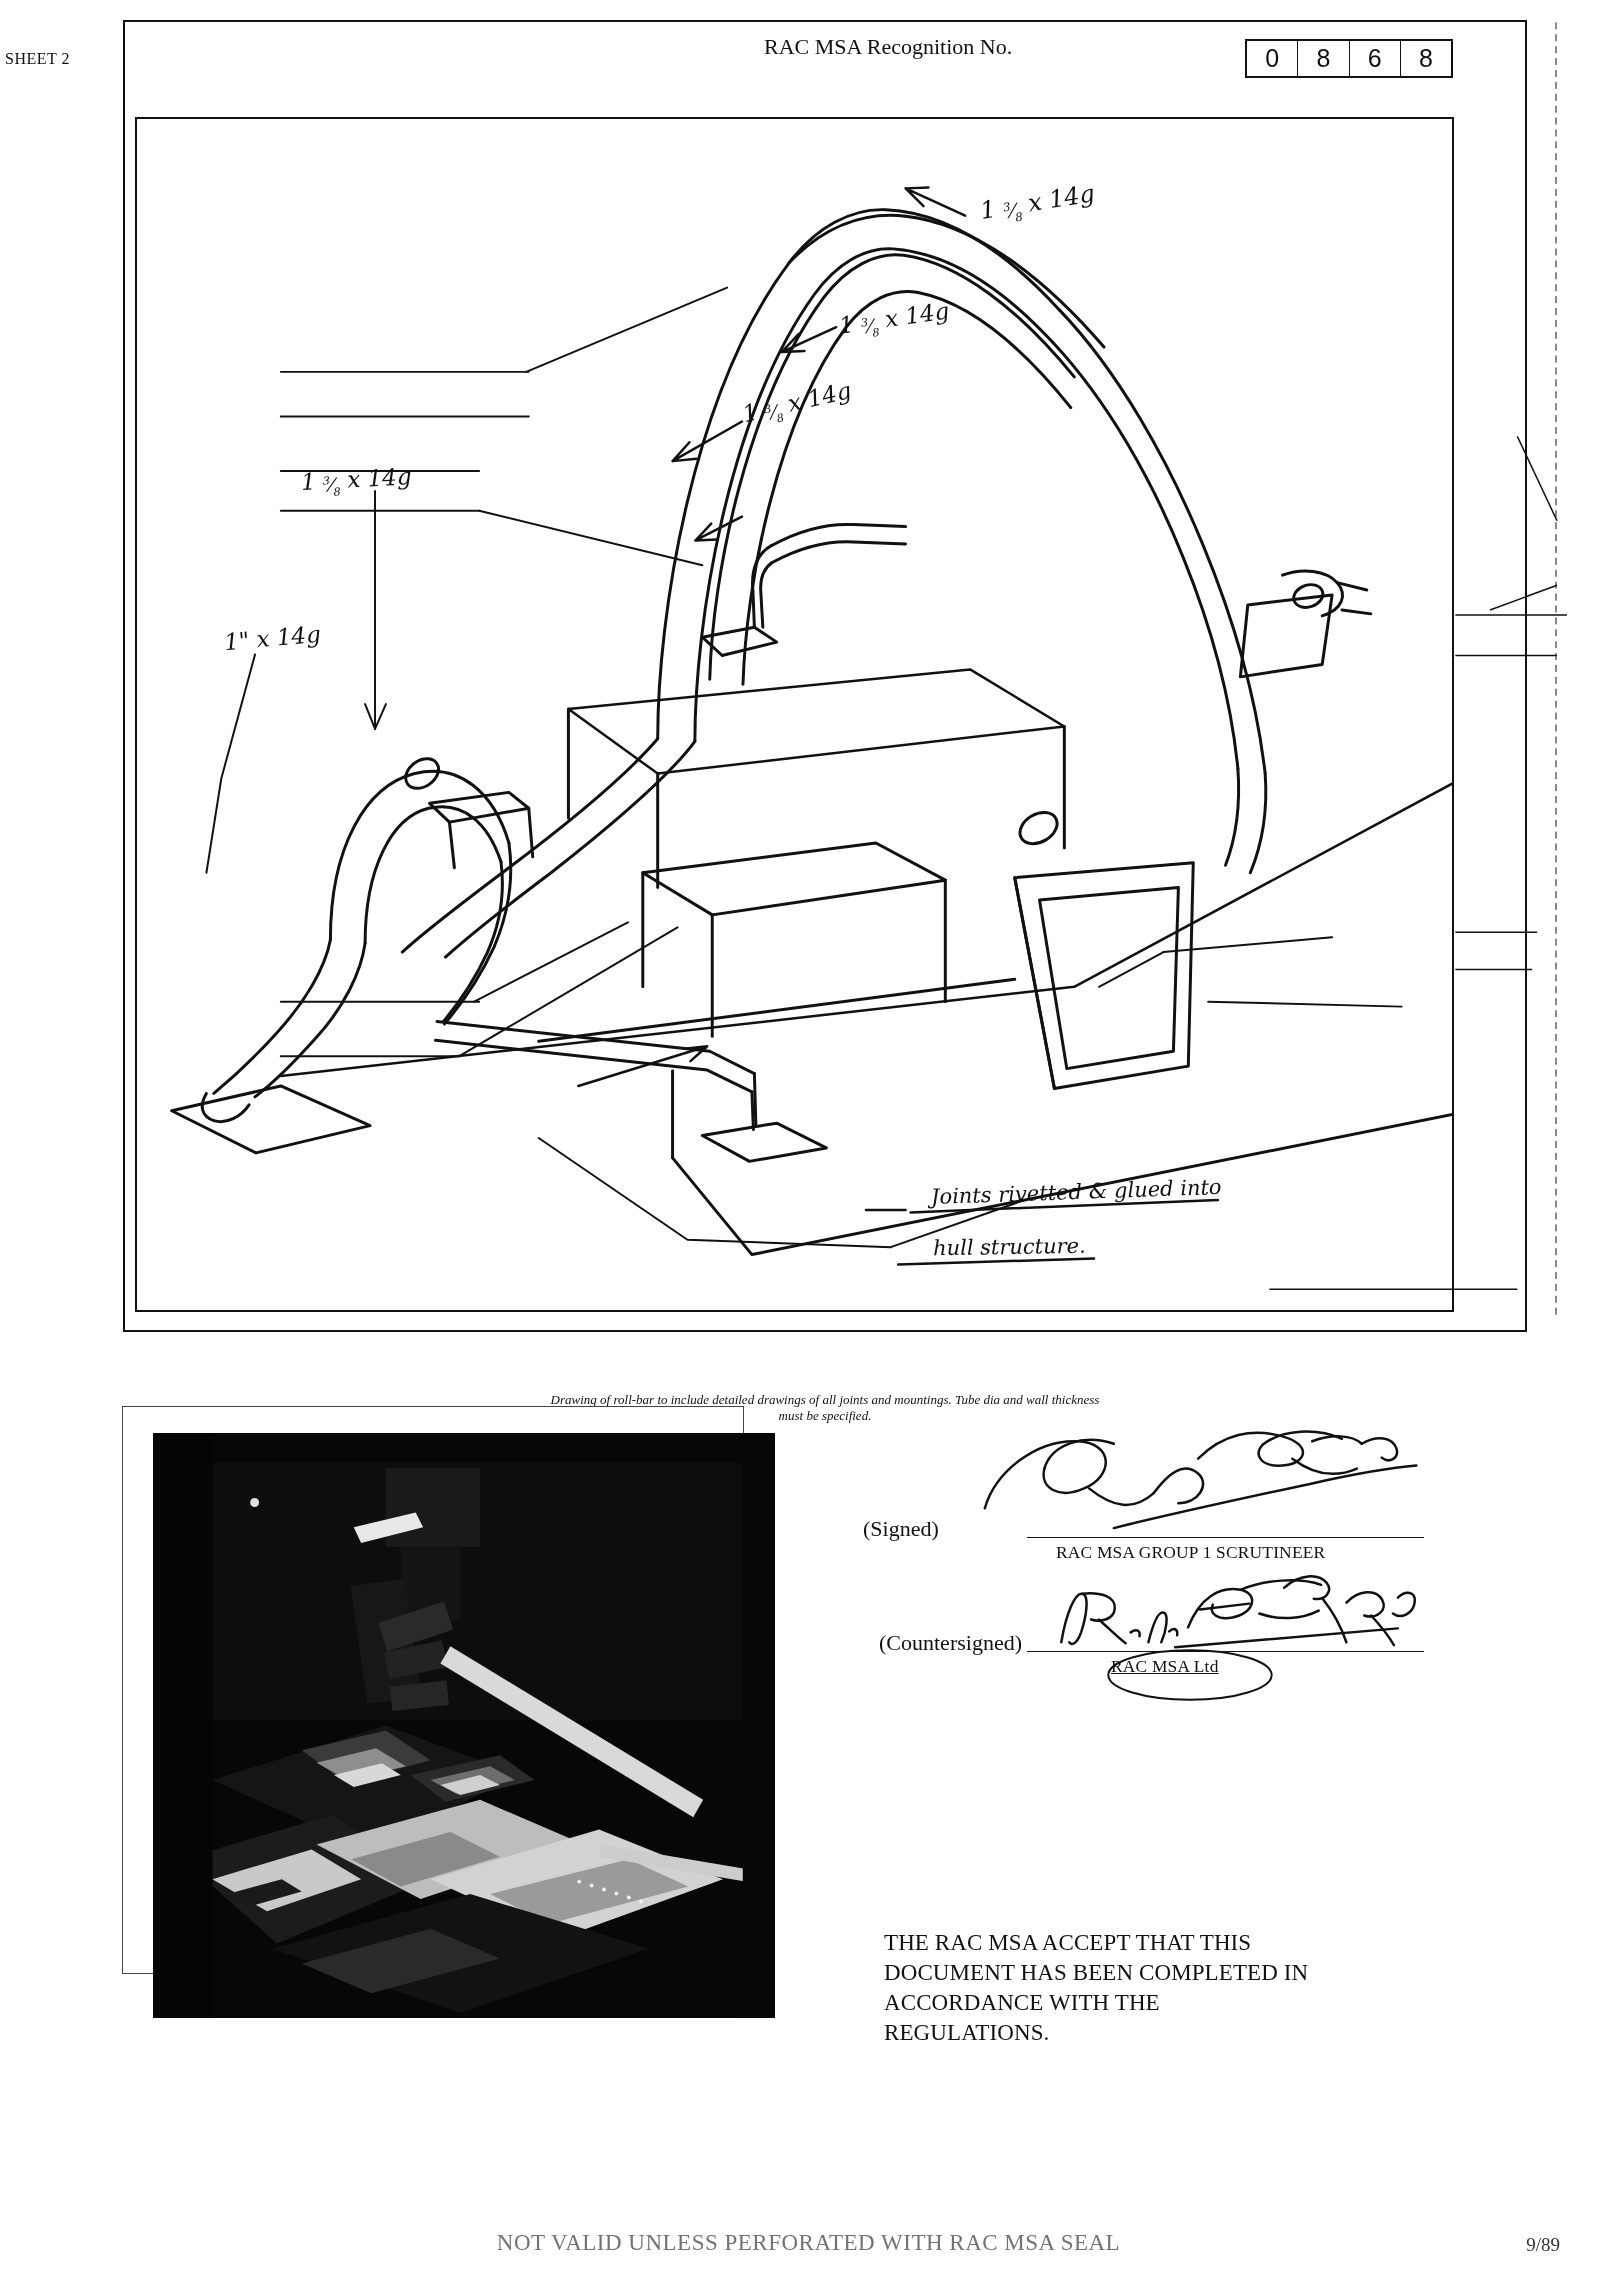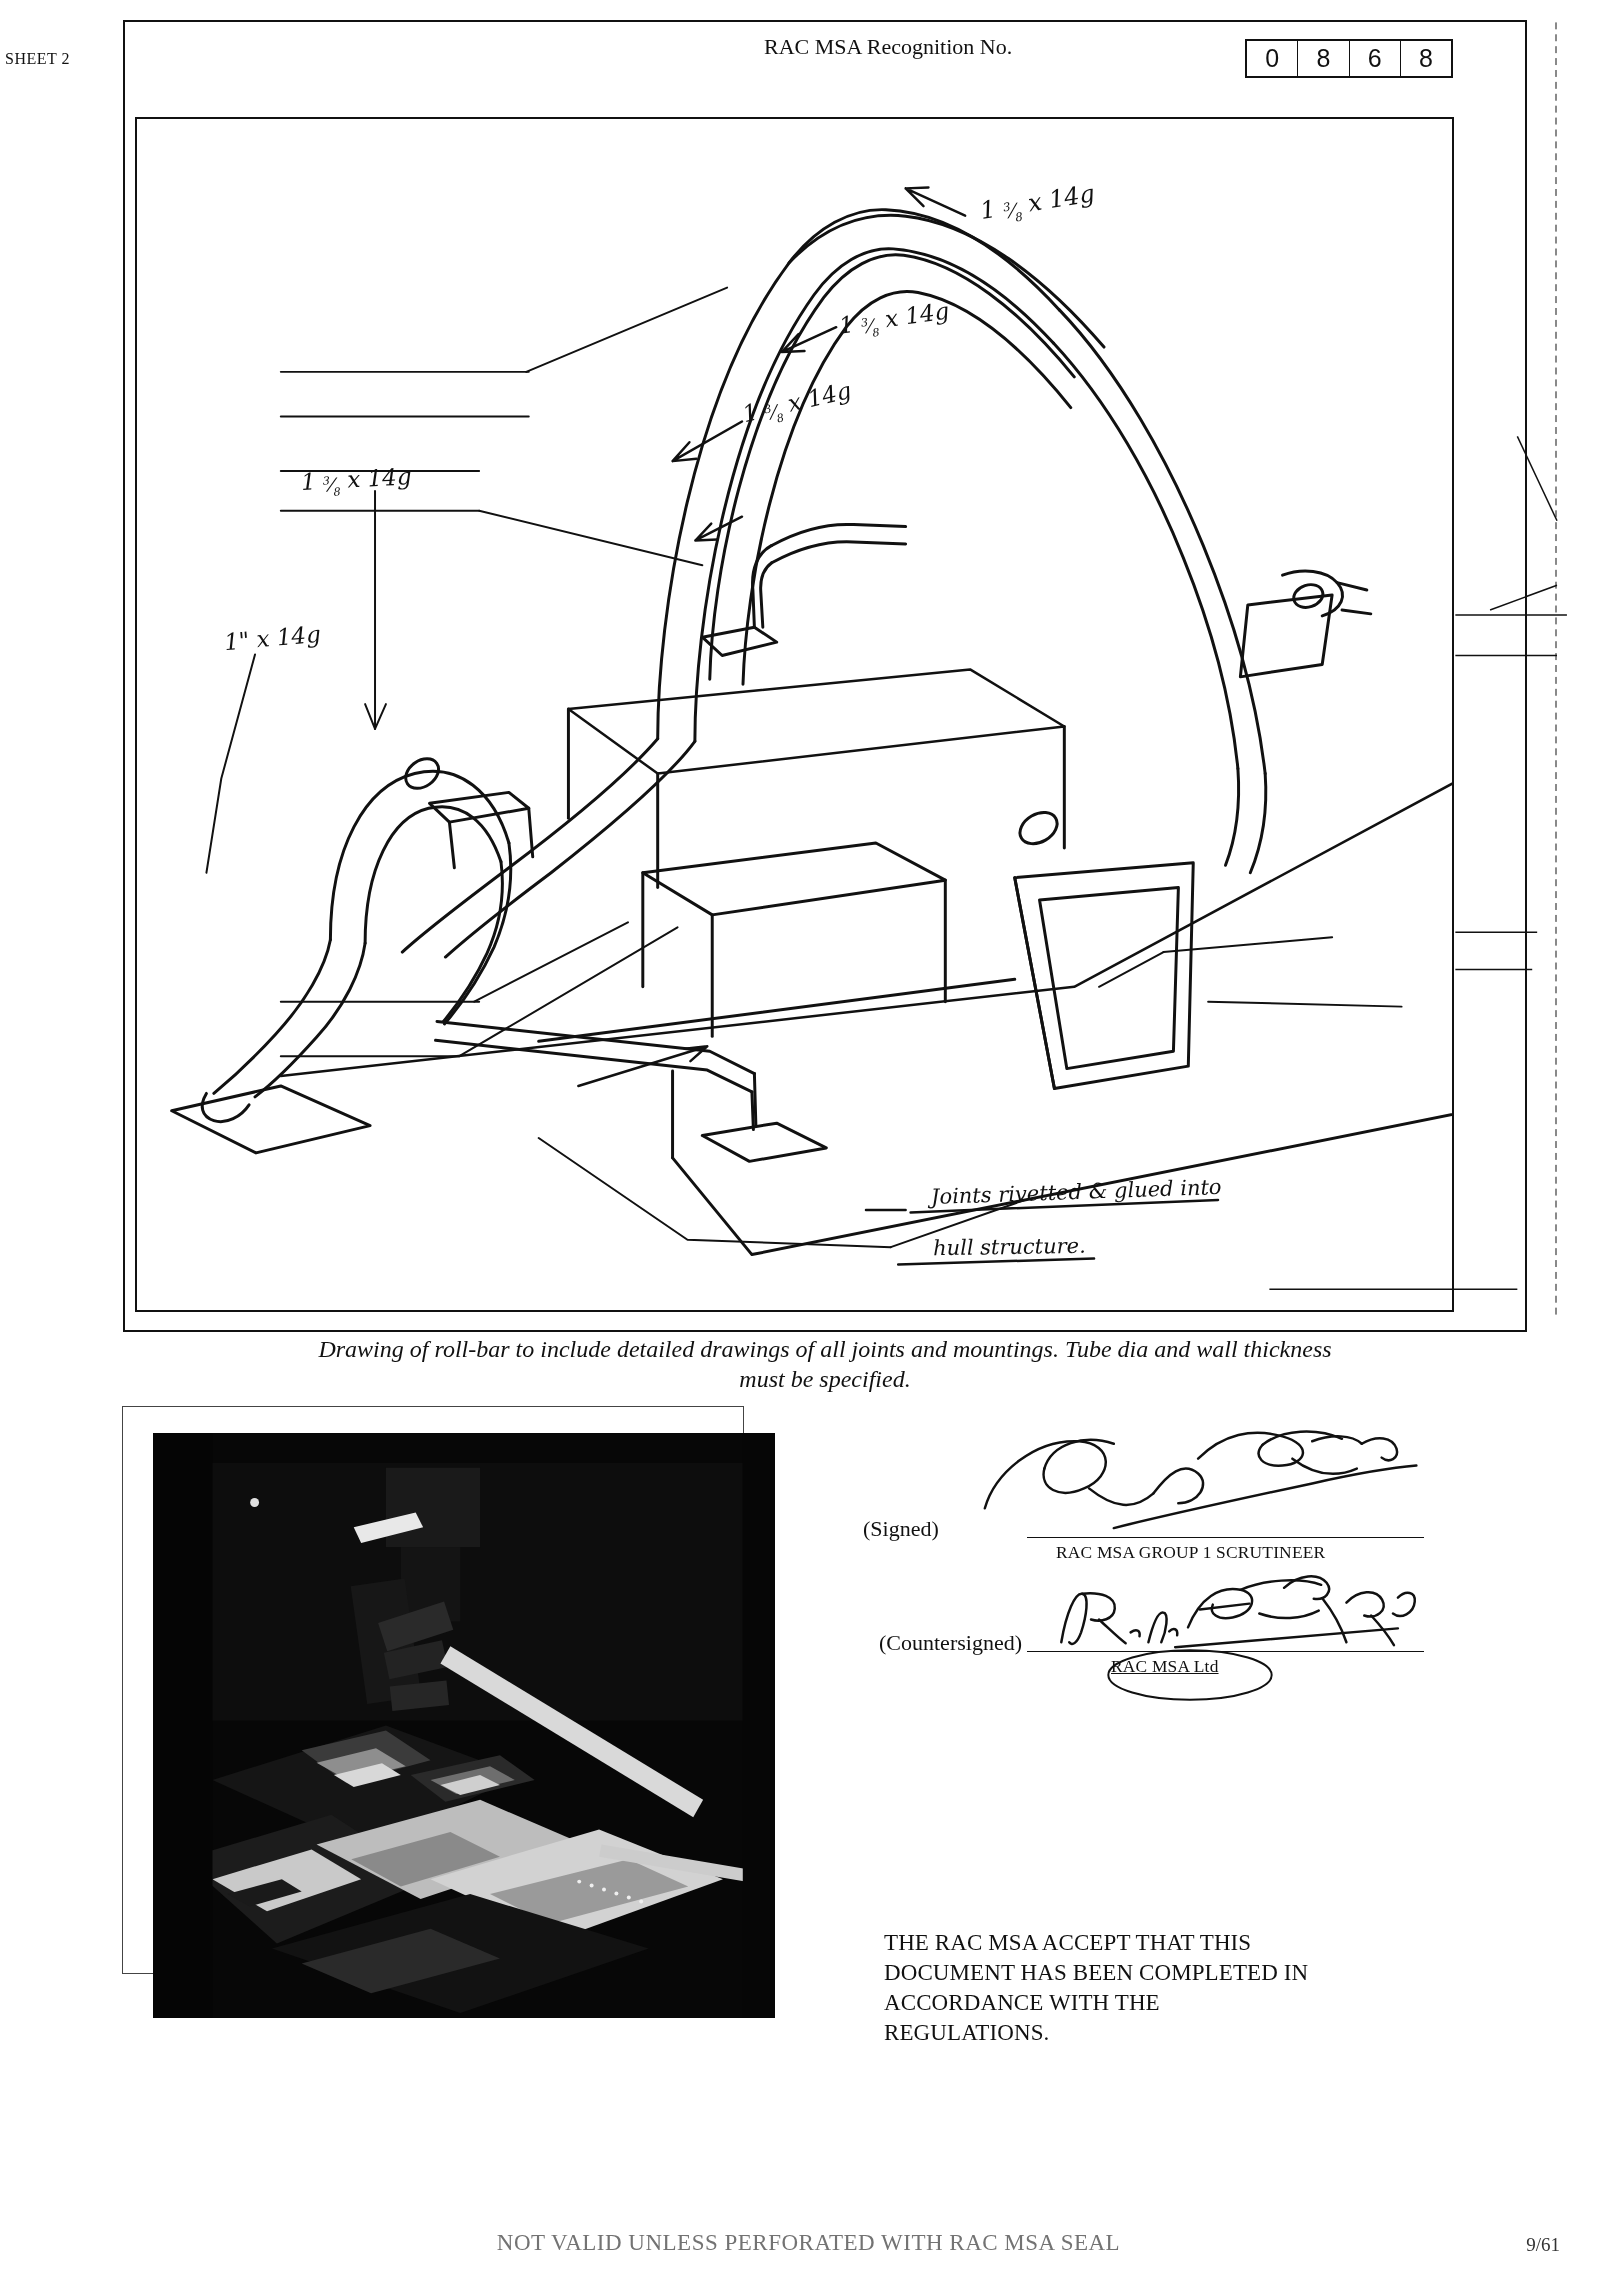--- a/index.html
+++ b/index.html
@@ -92,24 +92,24 @@
     position: absolute;
     left: 0;
     top: 0;
     pointer-events: none;
   }
 
   
   .caption {
     position: absolute;
     left: 123px;
-    top: 1334px;
+    top: 1392px;
     width: 1404px;
     text-align: center;
-    font-size: 24px;
+    font-size: 13px;
     font-style: italic;
     line-height: 1.25;
   }
 
   
   .photo-wrap {
     position: absolute;
     left: 122px;
     top: 1406px;
     width: 640px;
@@ -463,16 +463,16 @@
   </div>
 
   <div class="accept-text">
     <div>THE RAC MSA ACCEPT THAT THIS</div>
     <div>DOCUMENT HAS BEEN COMPLETED IN</div>
     <div>ACCORDANCE WITH THE</div>
     <div>REGULATIONS.</div>
   </div>
 
   <div class="footer-note">NOT VALID UNLESS PERFORATED WITH RAC MSA SEAL</div>
-  <div class="footer-date">9/61</div>
+  <div class="footer-date">9/89</div>
 
 </div>
 
 
 </body></html>

